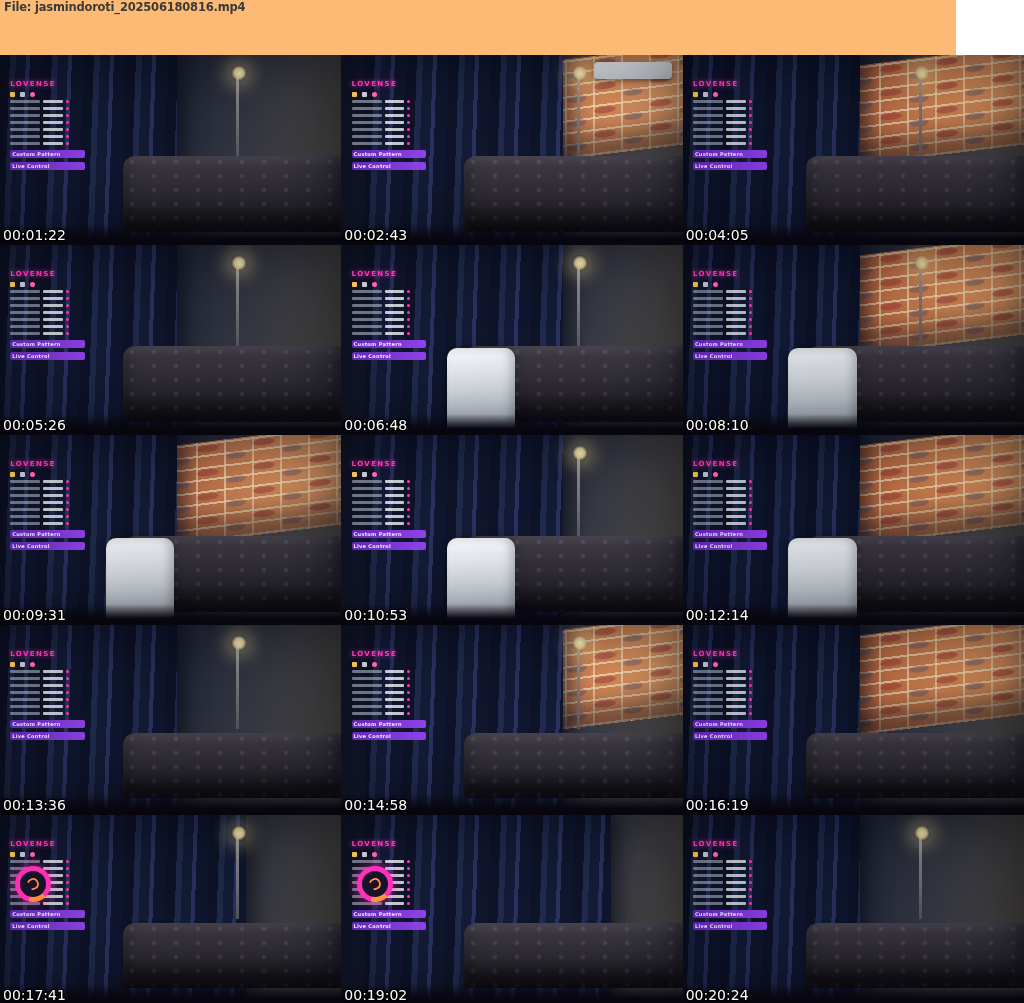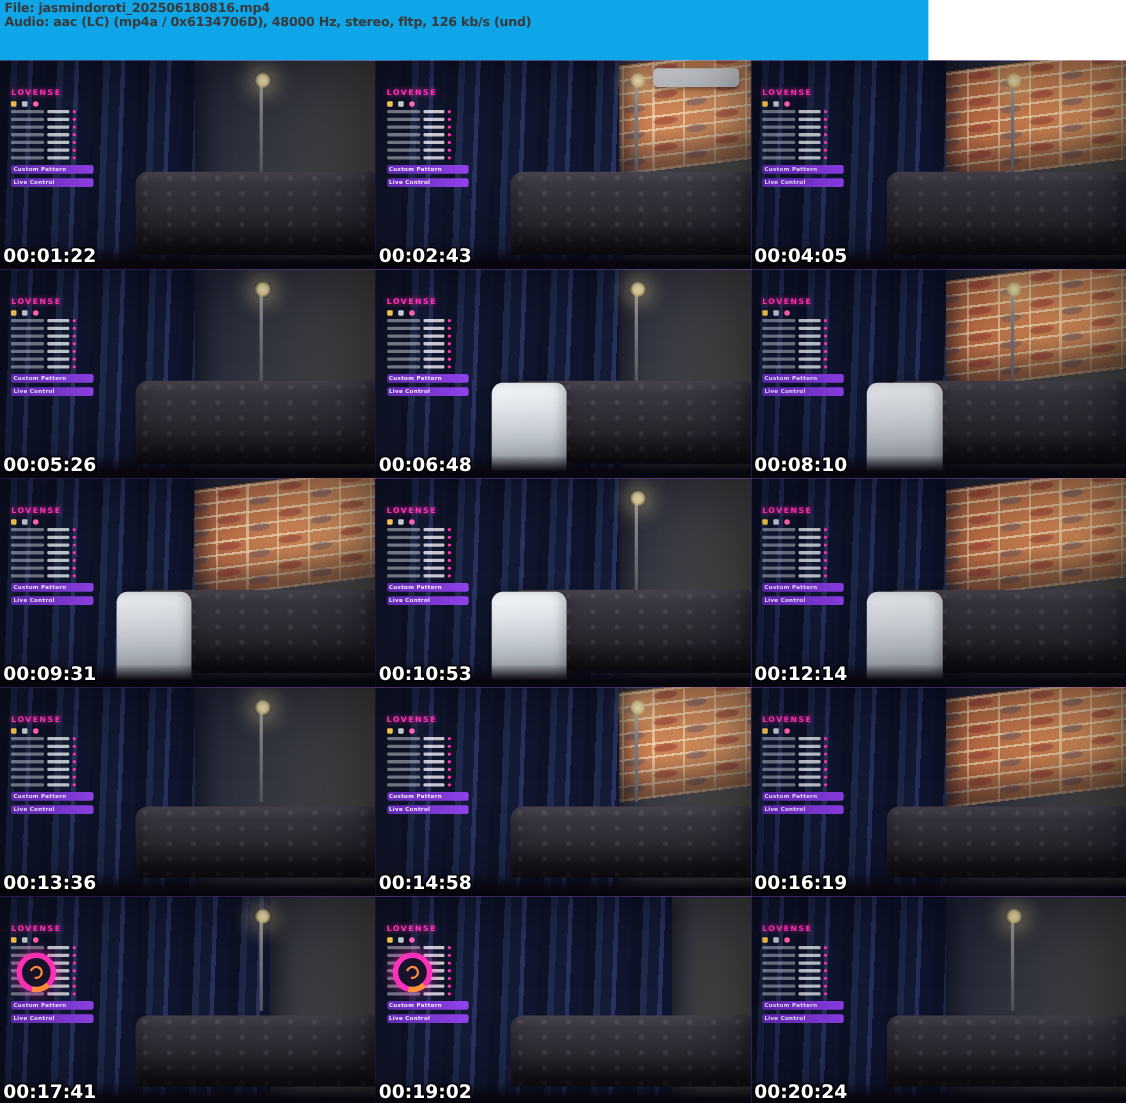--- a/index.html
+++ b/index.html
@@ -6,21 +6,21 @@
     --pink:#ff2fb3;
     --chip:#6d2fbf;
     --header-text:#3a3a3a;
   }
   *{margin:0;padding:0;box-sizing:border-box;}
   html,body{width:1024px;height:1003px;overflow:hidden;background:#ffffff;}
   body{font-family:"DejaVu Sans", sans-serif;}
 
   
   .header{
-    width:844px;height:55px;background:#0ea5e9;
+    width:956px;height:55px;background:#fdba74;
     padding:1px 4px 0 4px;
   }
   .header .line{
     font-size:11.5px;font-weight:bold;color:var(--header-text);
     line-height:13.3px;letter-spacing:-0.2px;white-space:nowrap;
   }
 
   
   .grid{
     width:1024px;display:grid;grid-template-columns:repeat(3,1fr);
@@ -137,41 +137,40 @@
   .has-ring .ring-core{
     position:absolute;left:50%;top:50%;width:12px;height:12px;margin:-6px 0 0 -6px;
     border-radius:50%;border:2.5px solid #ff8a3c;border-left-color:transparent;
     z-index:4;transform:rotate(-30deg);
   }
 
   .vignette{position:absolute;inset:0;box-shadow:inset 0 0 70px rgba(4,3,10,.62);z-index:2;}
 
   .timestamp{
     position:absolute;left:3px;bottom:2px;z-index:5;
-    font-size:17px;font-weight:bold;color:#ffffff;letter-spacing:0;
+    font-size:14px;font-weight:normal;color:#ffffff;letter-spacing:0;
     text-shadow:
       -1px 0 0 #000,1px 0 0 #000,0 -1px 0 #000,0 1px 0 #000,
       -1px -1px 0 #000,1px 1px 0 #000,-1px 1px 0 #000,1px -1px 0 #000,0 0 3px #000;
   }
 
   
   .cell:nth-child(3n+2) .scene{filter:brightness(1.05);}
   .cell:nth-child(3n) .scene{filter:brightness(.96) saturate(1.05);}
   .cell:nth-child(3n+2) .curtain{left:7%;width:58%;}
   .cell:nth-child(n+10) .couch{height:34%;bottom:9%;}
   .cell:nth-child(13) .curtain,.cell:nth-child(14) .curtain{width:72%;}
 </style>
 </head>
 <body>
 
 <div class="sheet">
 
   <div class="header">
     <div class="line">File: jasmindoroti_202506180816.mp4</div>
-    <div class="line">Audio: aac (LC) (mp4a / 0x6134706D), 48000 Hz, stereo, fltp, 126 kb/s (und)</div>
   </div>
 
   <div class="grid">
       <div class="cell has-lamp">
     <div class="scene">
       <div class="wall"></div>
 
       <div class="curtain"></div>
       <div class="lamp"></div>
       <div class="lamp-glow"></div>

